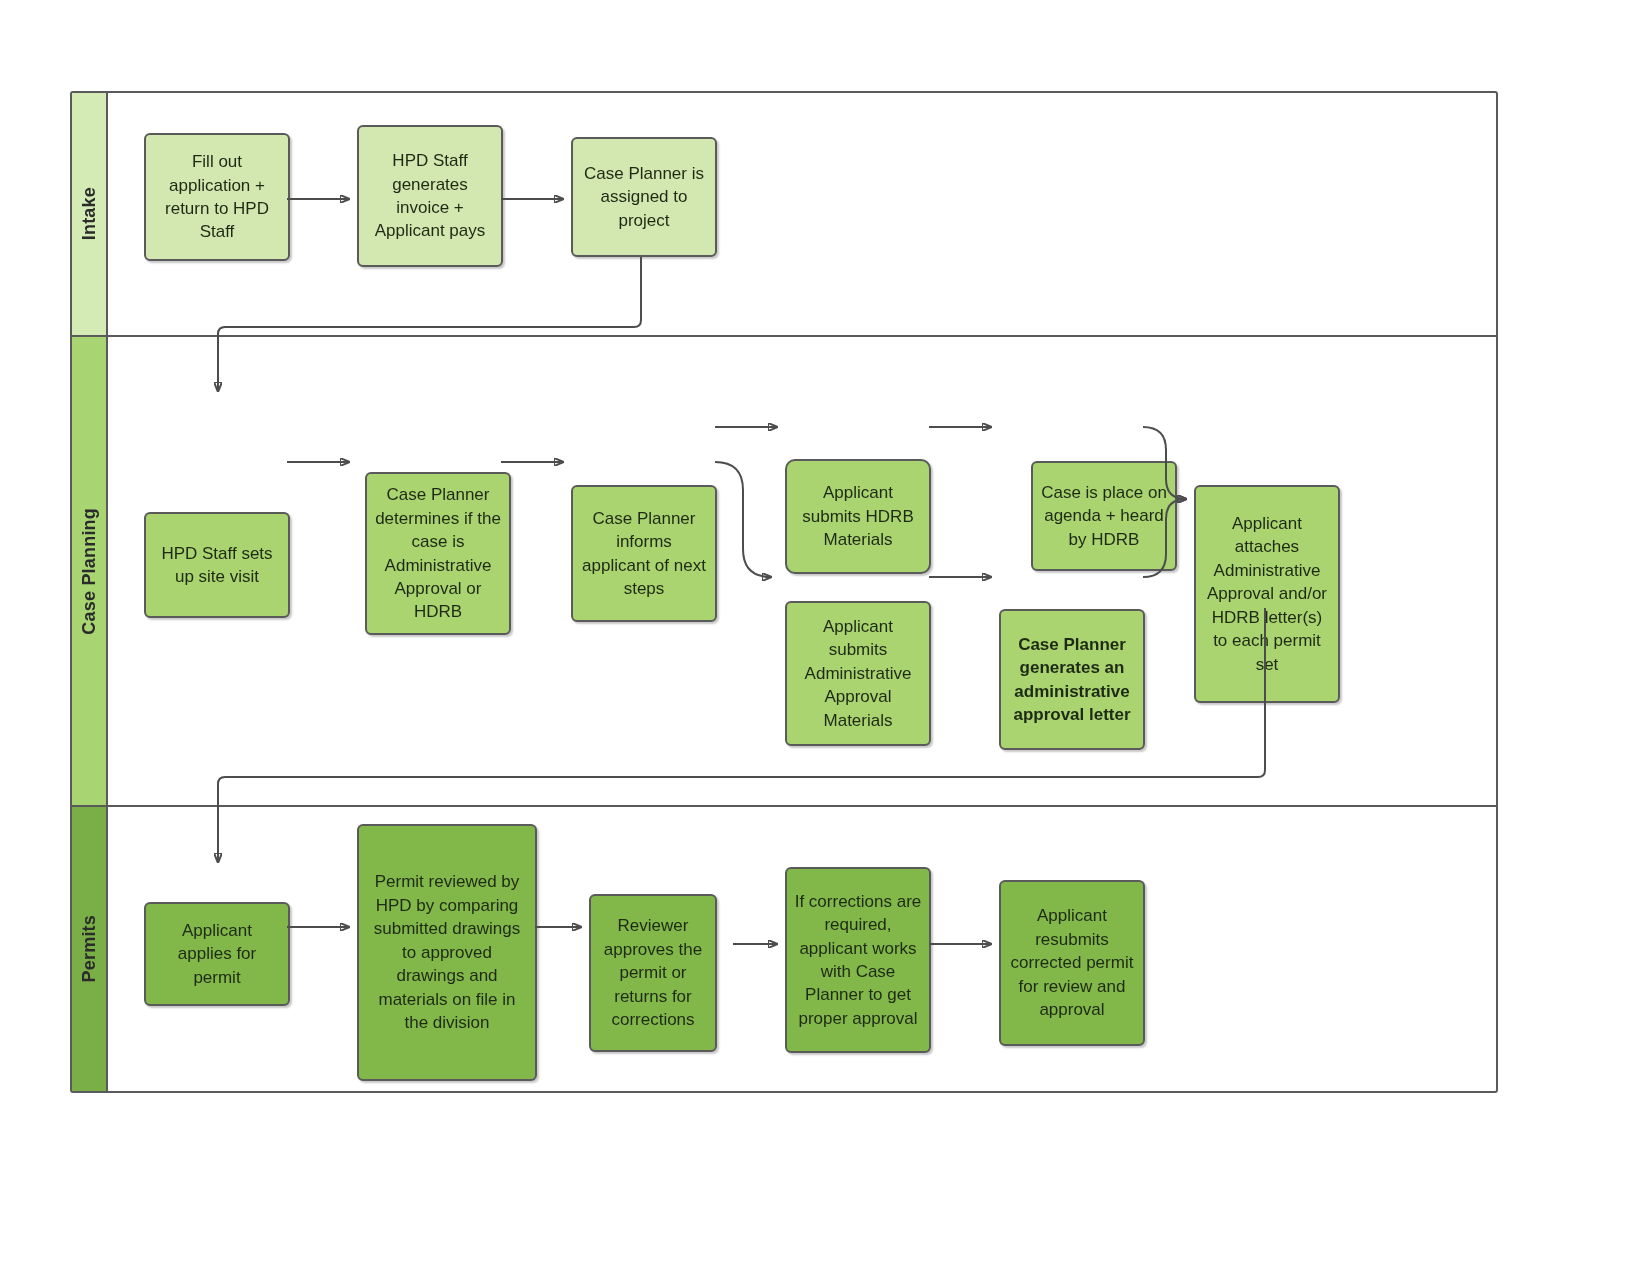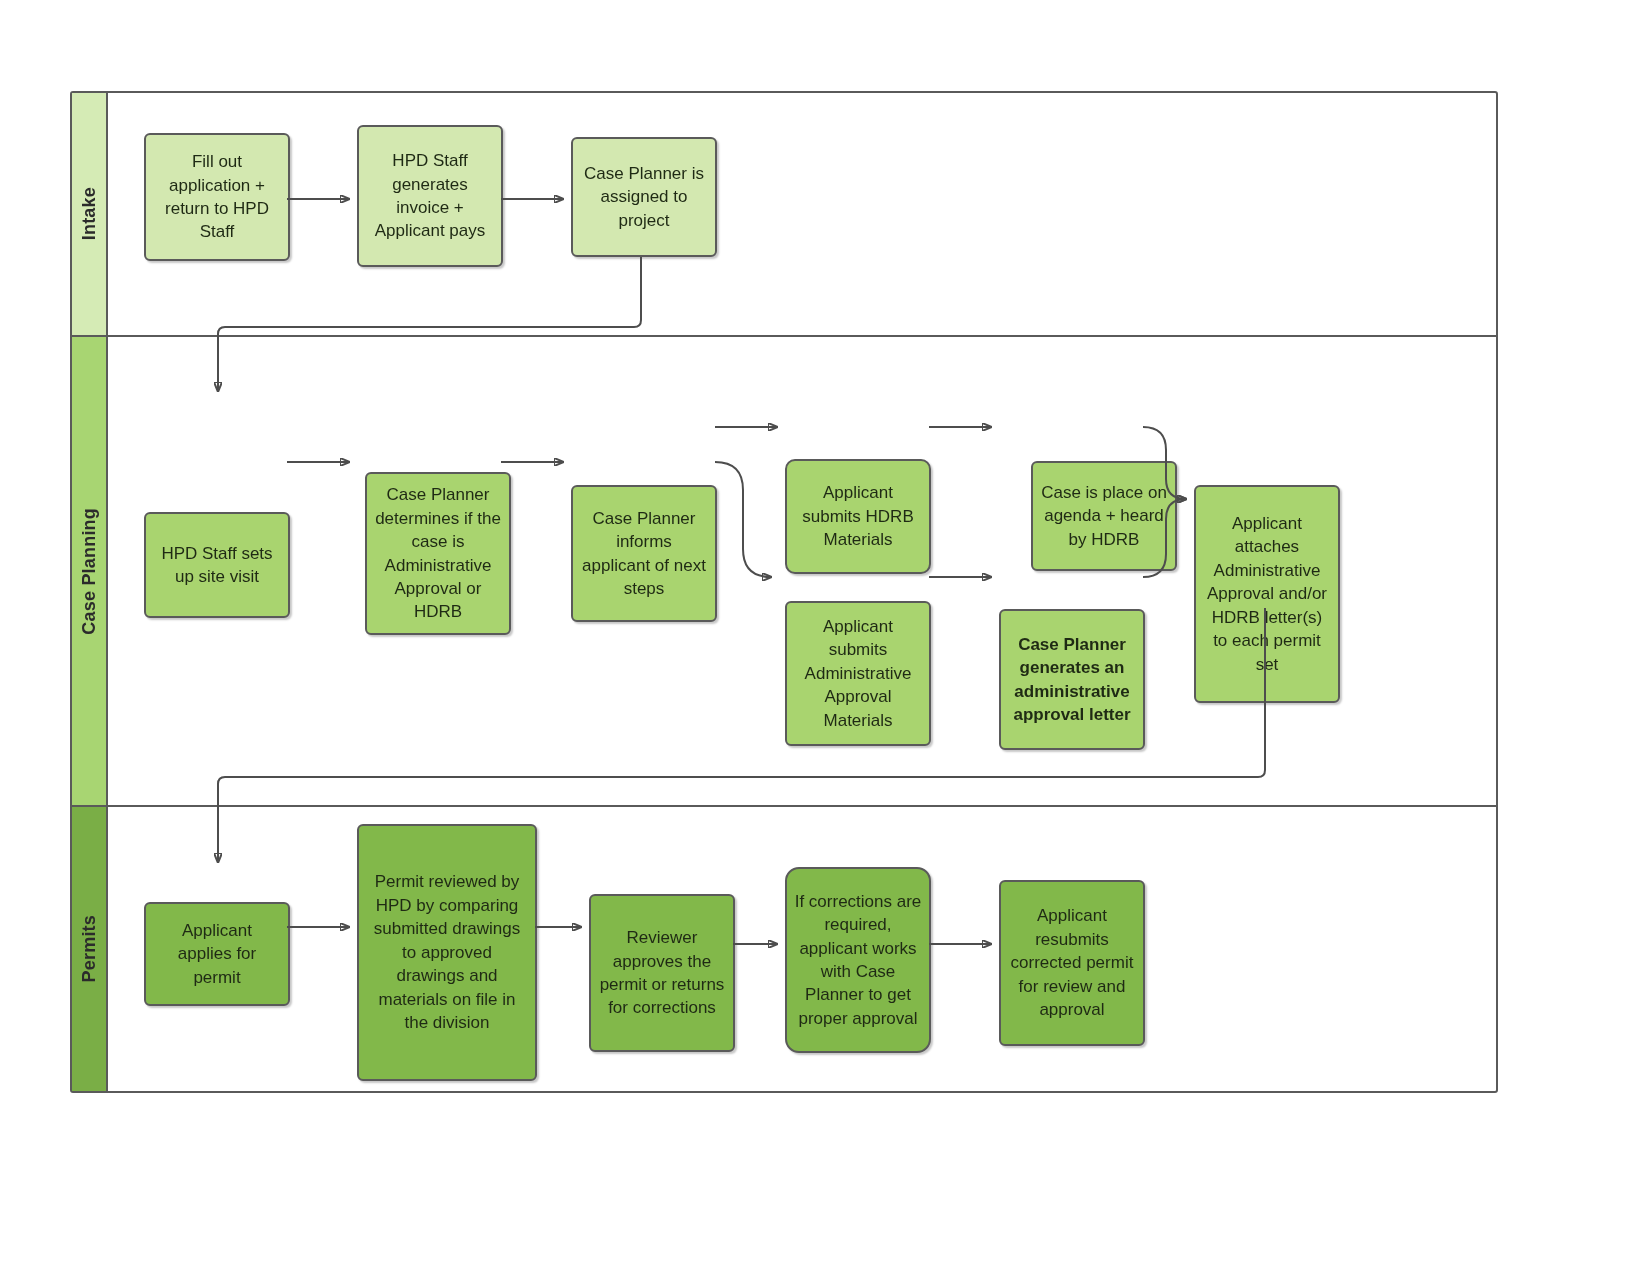--- a/index.html
+++ b/index.html
@@ -137,22 +137,22 @@
       </div>
     </div>
 
     <div class="lane" style="top:712px; height:286px;">
       <div class="lane-header" style="background:#7aae46;">
         <span class="lane-label">Permits</span>
       </div>
       <div class="lane-body">
         <div class="node permits" style="left:36px; top:95px; width:146px; height:104px;">Applicant applies for permit</div>
         <div class="node permits" style="left:249px; top:17px; width:180px; height:257px;">Permit reviewed by HPD by comparing submitted drawings to approved drawings and materials on file in the division</div>
-        <div class="node permits" style="left:481px; top:87px; width:146px; height:158px;">Reviewer approves the permit or returns for corrections</div>
-        <div class="node permits" style="left:677px; top:60px; width:146px; height:186px;border-radius:14px;">If corrections are required, applicant works with Case Planner to get proper approval</div>
+        <div class="node permits" style="left:481px; top:87px; width:128px; height:158px;">Reviewer approves the permit or returns for corrections</div>
+        <div class="node permits" style="left:677px; top:60px; width:146px; height:186px;">If corrections are required, applicant works with Case Planner to get proper approval</div>
         <div class="node permits" style="left:891px; top:73px; width:146px; height:166px;">Applicant resubmits corrected permit for review and approval</div>
       </div>
     </div>
 
   </div>
 
   <svg id="edges" viewBox="0 0 1650 1275">
     <defs>
       <marker id="arrow" markerWidth="10" markerHeight="8" refX="9" refY="4" orient="auto" markerUnits="userSpaceOnUse">
         <path d="M0,0 L10,4 L0,8 z" fill="#4d4d4d" stroke="none"></path>

